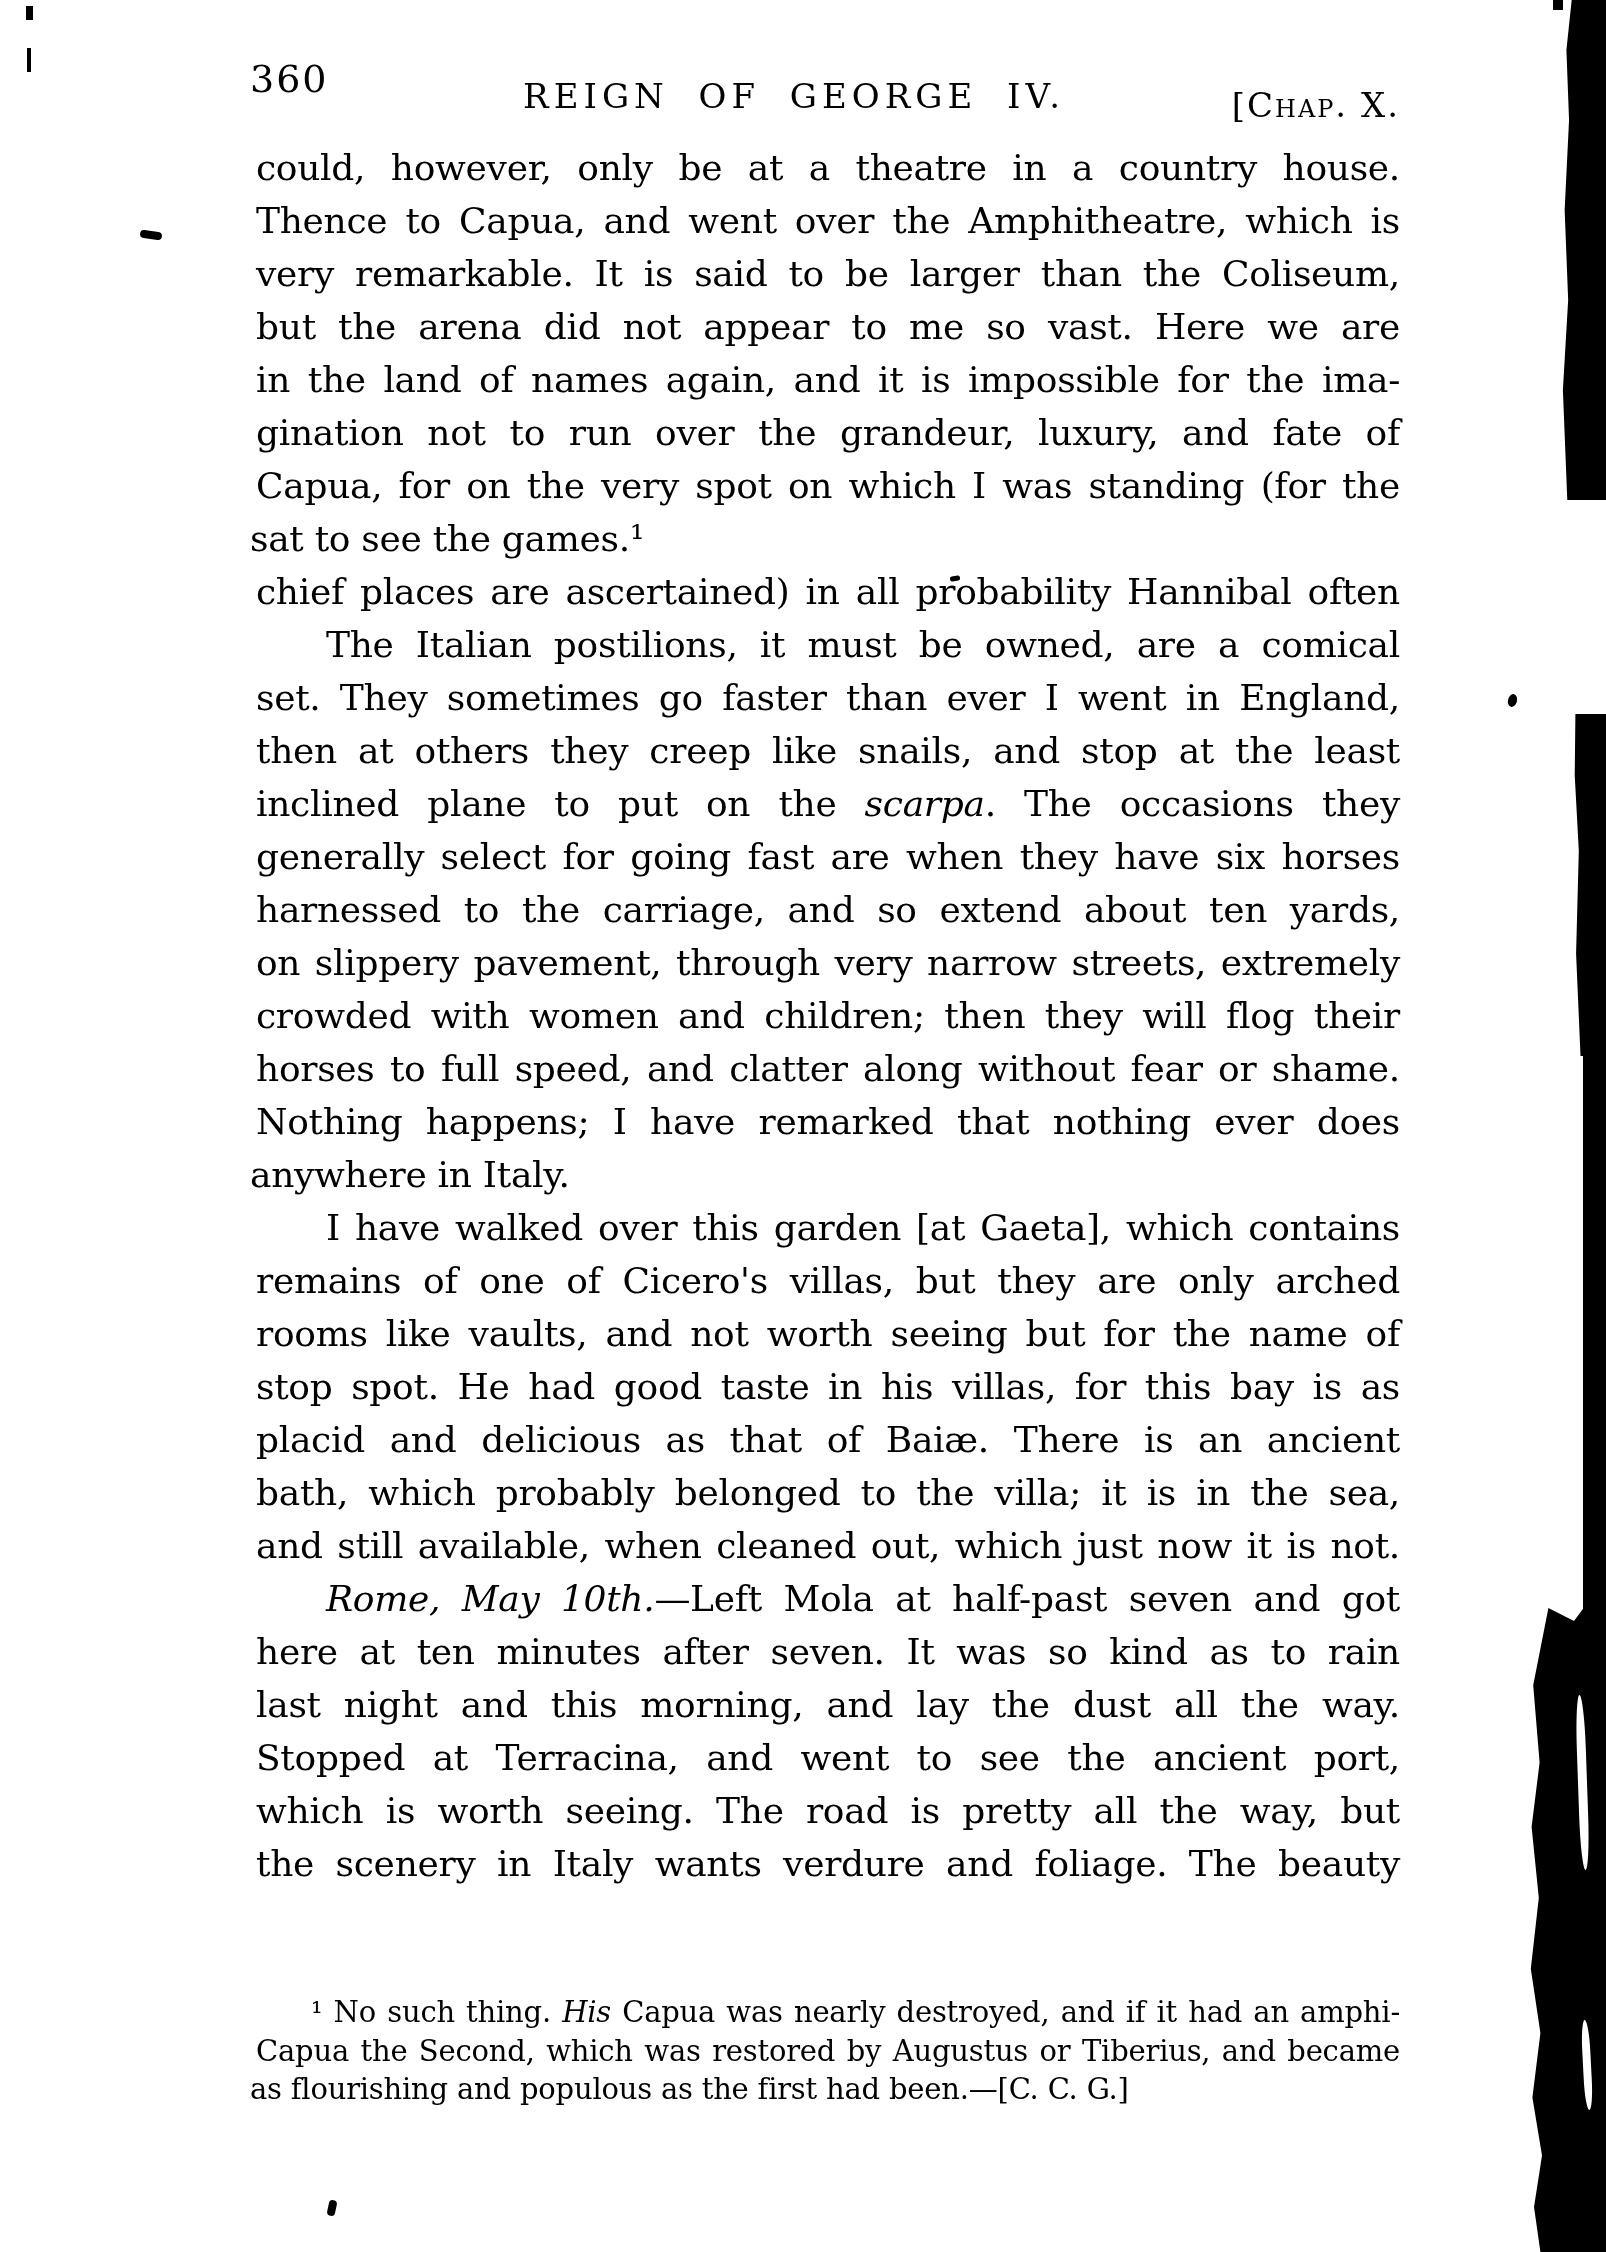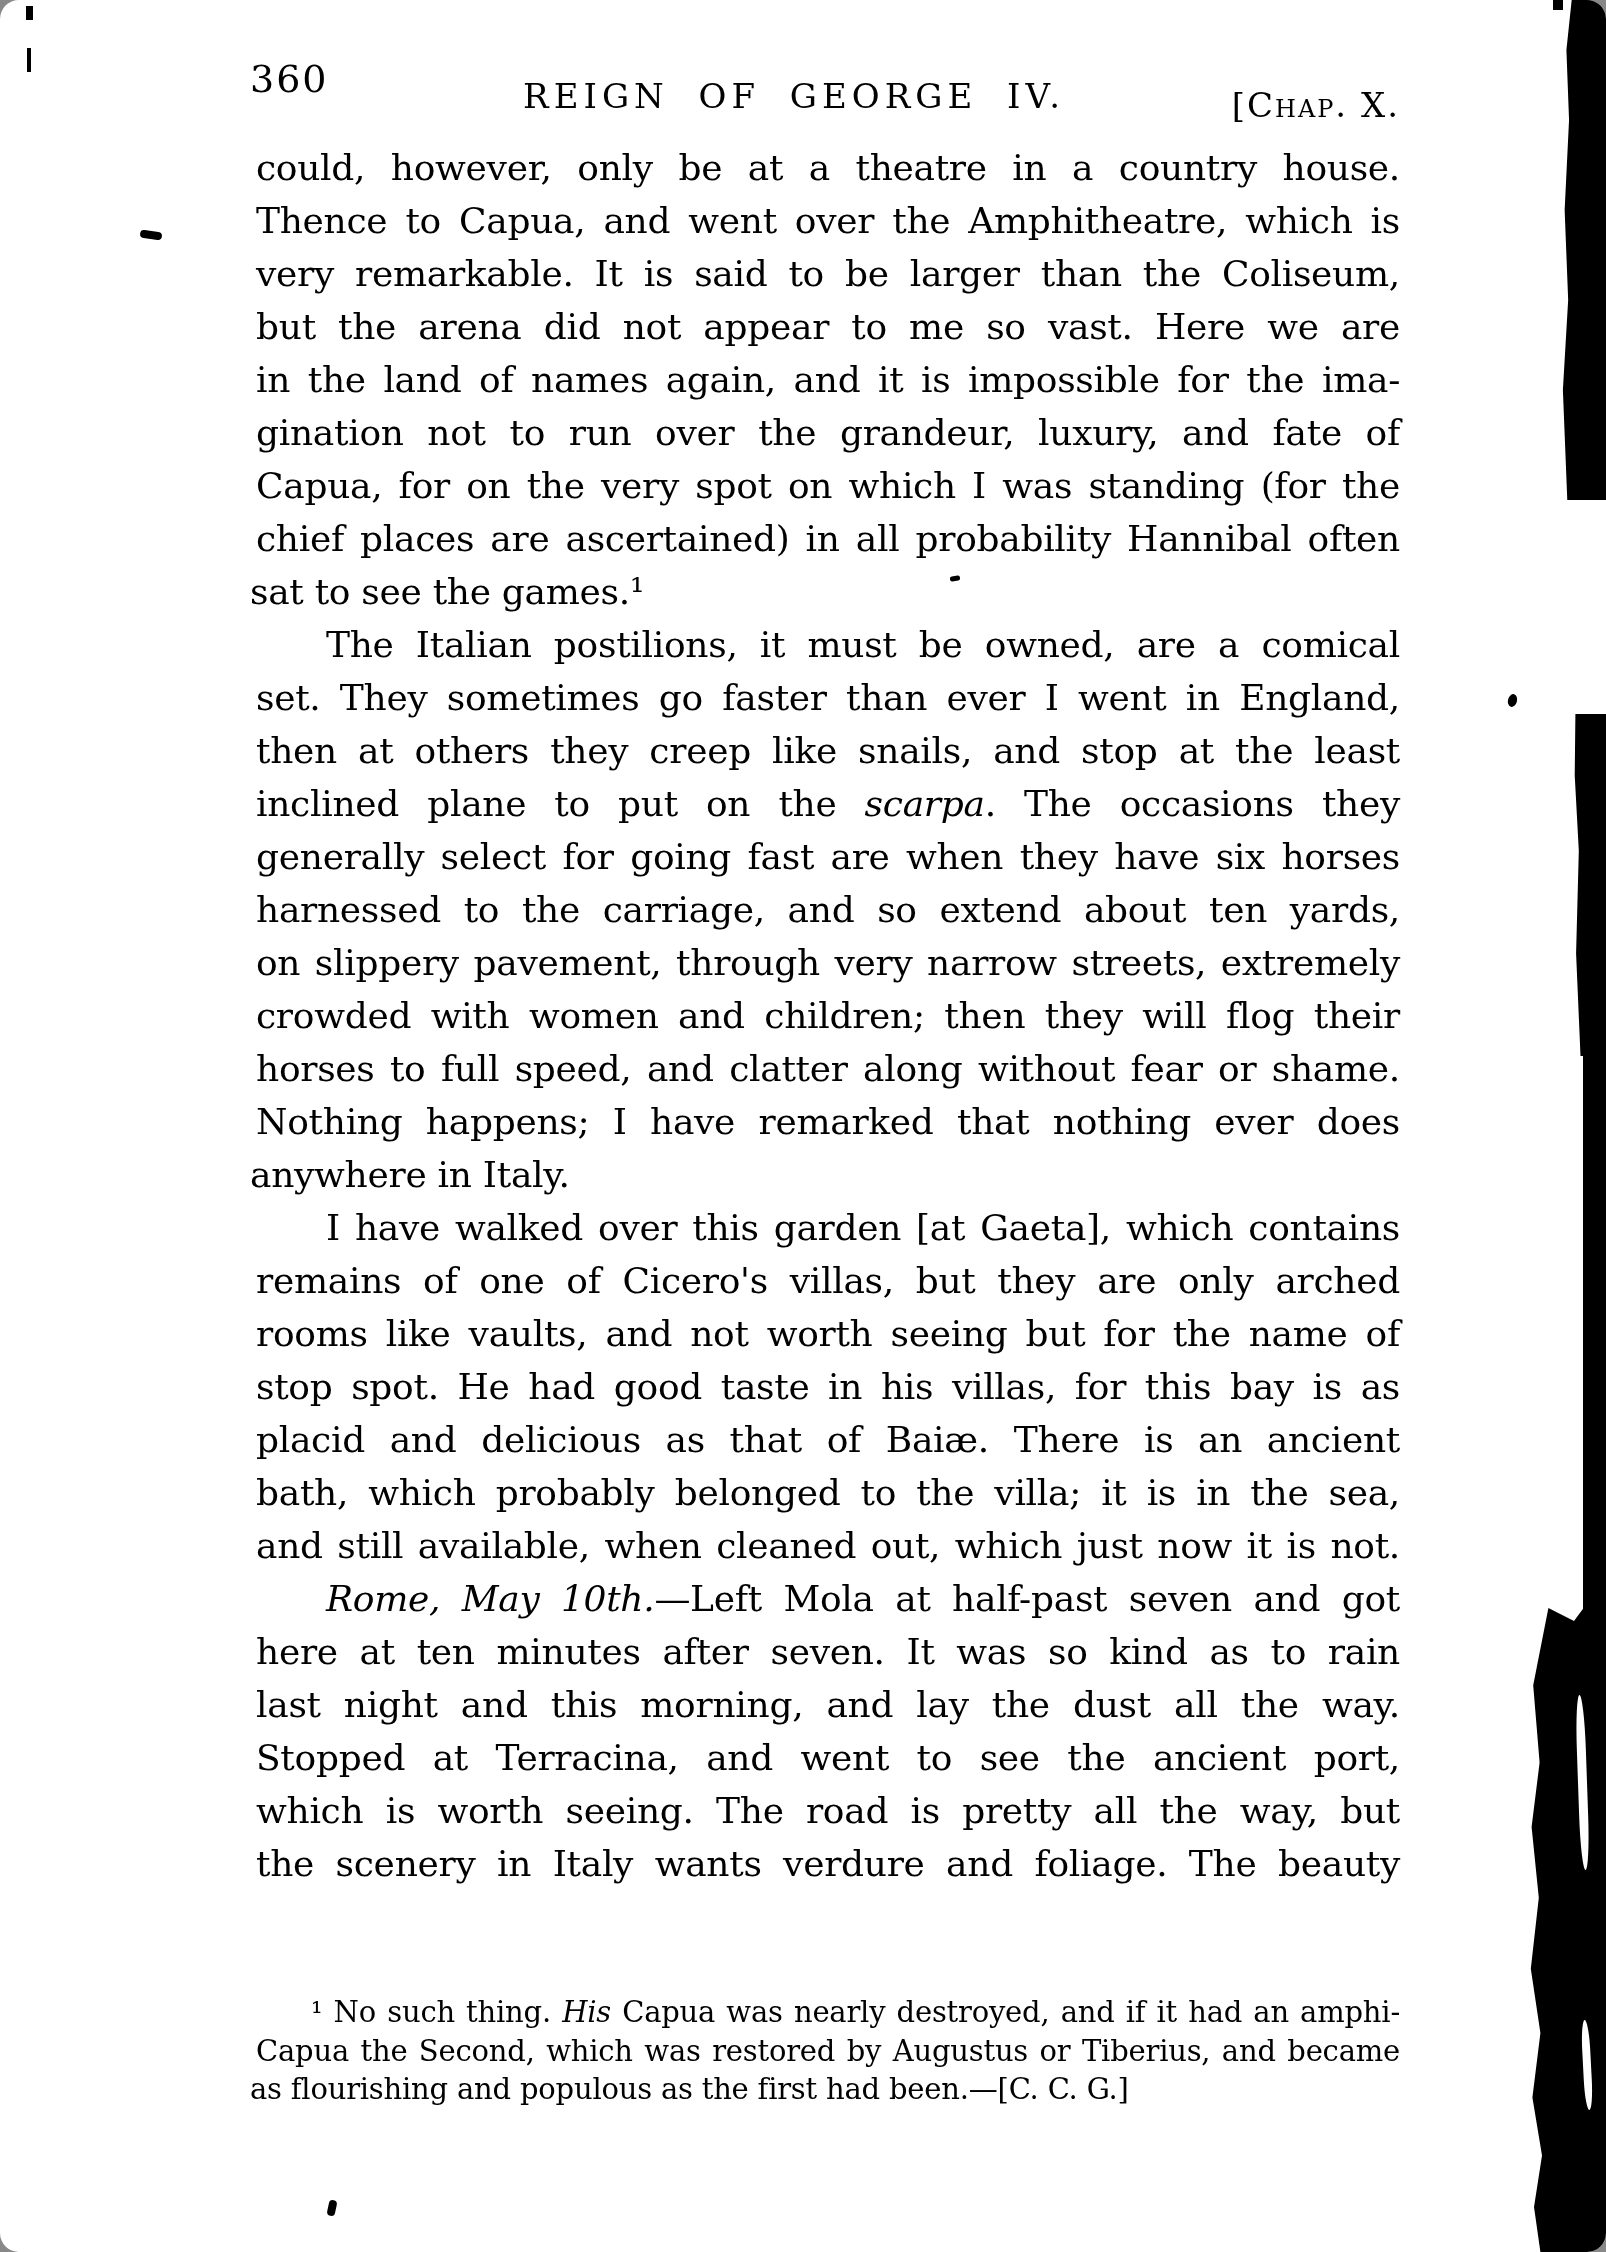--- a/index.html
+++ b/index.html
@@ -3,21 +3,20 @@
 <meta charset="utf-8">
 <style>
   html,body{margin:0;padding:0;background:#888;}
   .page{
     position:relative;
     width:1606px;height:2252px;
     background:#ffffff;
     overflow:hidden;
     font-family:"DejaVu Serif", serif;
     color:#000000;
-    border-radius:19px;
   }
   
   .hdr-num{
     position:absolute;left:250px;top:57px;
     font-size:38px;letter-spacing:2px;
   }
   .hdr-title{
     position:absolute;left:794px;top:60px;
     transform:translateX(-50%);
     font-size:34px;letter-spacing:5px;word-spacing:14px;
@@ -85,22 +84,22 @@
   </div>
 
   <main id="body-text" class="body-text">
       <div class="line j"><span>could, however, only be at a theatre in a country house.</span></div>
       <div class="line j"><span>Thence to Capua, and went over the Amphitheatre, which is</span></div>
       <div class="line j"><span>very remarkable.  It is said to be larger than the Coliseum,</span></div>
       <div class="line j"><span>but the arena did not appear to me so vast.  Here we are</span></div>
       <div class="line j"><span>in the land of names again, and it is impossible for the ima-</span></div>
       <div class="line j"><span>gination not to run over the grandeur, luxury, and fate of</span></div>
       <div class="line j"><span>Capua, for on the very spot on which I was standing (for the</span></div>
+      <div class="line"><span>sat to see the games.¹</span></div>
       <div class="line j"><span>chief places are ascertained) in all probability Hannibal often</span></div>
-      <div class="line"><span>sat to see the games.¹</span></div>
       <div class="line j ind"><span>The Italian postilions, it must be owned, are a comical</span></div>
       <div class="line j"><span>set.  They sometimes go faster than ever I went in England,</span></div>
       <div class="line j"><span>then at others they creep like snails, and stop at the least</span></div>
       <div class="line j"><span>inclined plane to put on the </span><i>scarpa</i><span>.  The occasions they</span></div>
       <div class="line j"><span>generally select for going fast are when they have six horses</span></div>
       <div class="line j"><span>harnessed to the carriage, and so extend about ten yards,</span></div>
       <div class="line j"><span>on slippery pavement, through very narrow streets, extremely</span></div>
       <div class="line j"><span>crowded with women and children; then they will flog their</span></div>
       <div class="line j"><span>horses to full speed, and clatter along without fear or shame.</span></div>
       <div class="line j"><span>Nothing happens; I have remarked that nothing ever does</span></div>

